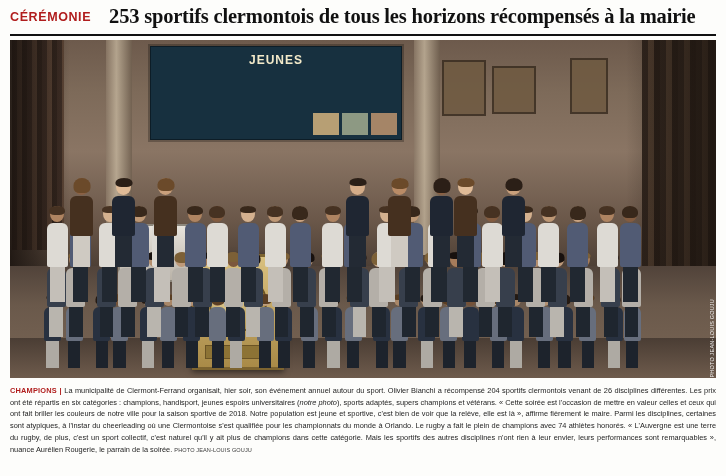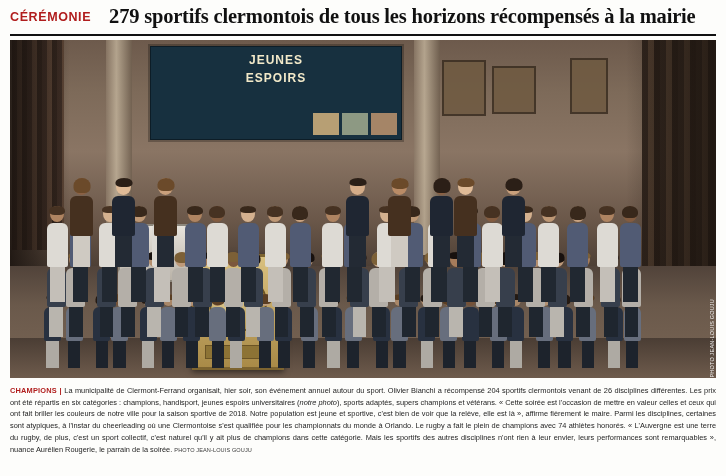--- a/index.html
+++ b/index.html
@@ -225,41 +225,40 @@
     letter-spacing: .1px;
   }
 </style>
 </head>
 <body>
 
 <div class="page">
 
   <div class="header">
     <div class="kicker">CÉRÉMONIE</div>
-    <div class="headline">279 sportifs clermontois de tous les horizons récompensés à la mairie</div>
+    <div class="headline">253 sportifs clermontois de tous les horizons récompensés à la mairie</div>
   </div>
   <div class="rule-top"></div>
 
   <div class="photo-wrap">
     <div class="photo">
       <div class="wall"></div>
       <div class="pillar" style="left:96px;"></div>
       <div class="pillar" style="left:404px;"></div>
       <div class="curtain"></div>
       <div class="curtain-r"></div>
       <div class="wall-left-dark"></div>
       <div class="wall-right-dark"></div>
 
       <div class="wall-art" style="left: 432px; top: 20px;"></div>
       <div class="wall-art" style="left: 482px; top: 26px; height:44px;"></div>
       <div class="wall-art" style="left: 560px; top: 18px; width:34px;"></div>
 
       <div class="screen">
         <div class="s-line l1">JEUNES</div>
-        <div class="s-line l2">ESPOIRS</div>
         <div class="s-photos">
             <i></i>
             <i></i>
             <i></i>
           </div>
       </div>
 
       <div class="floor"></div>
       <div class="stage-front"></div>
 

